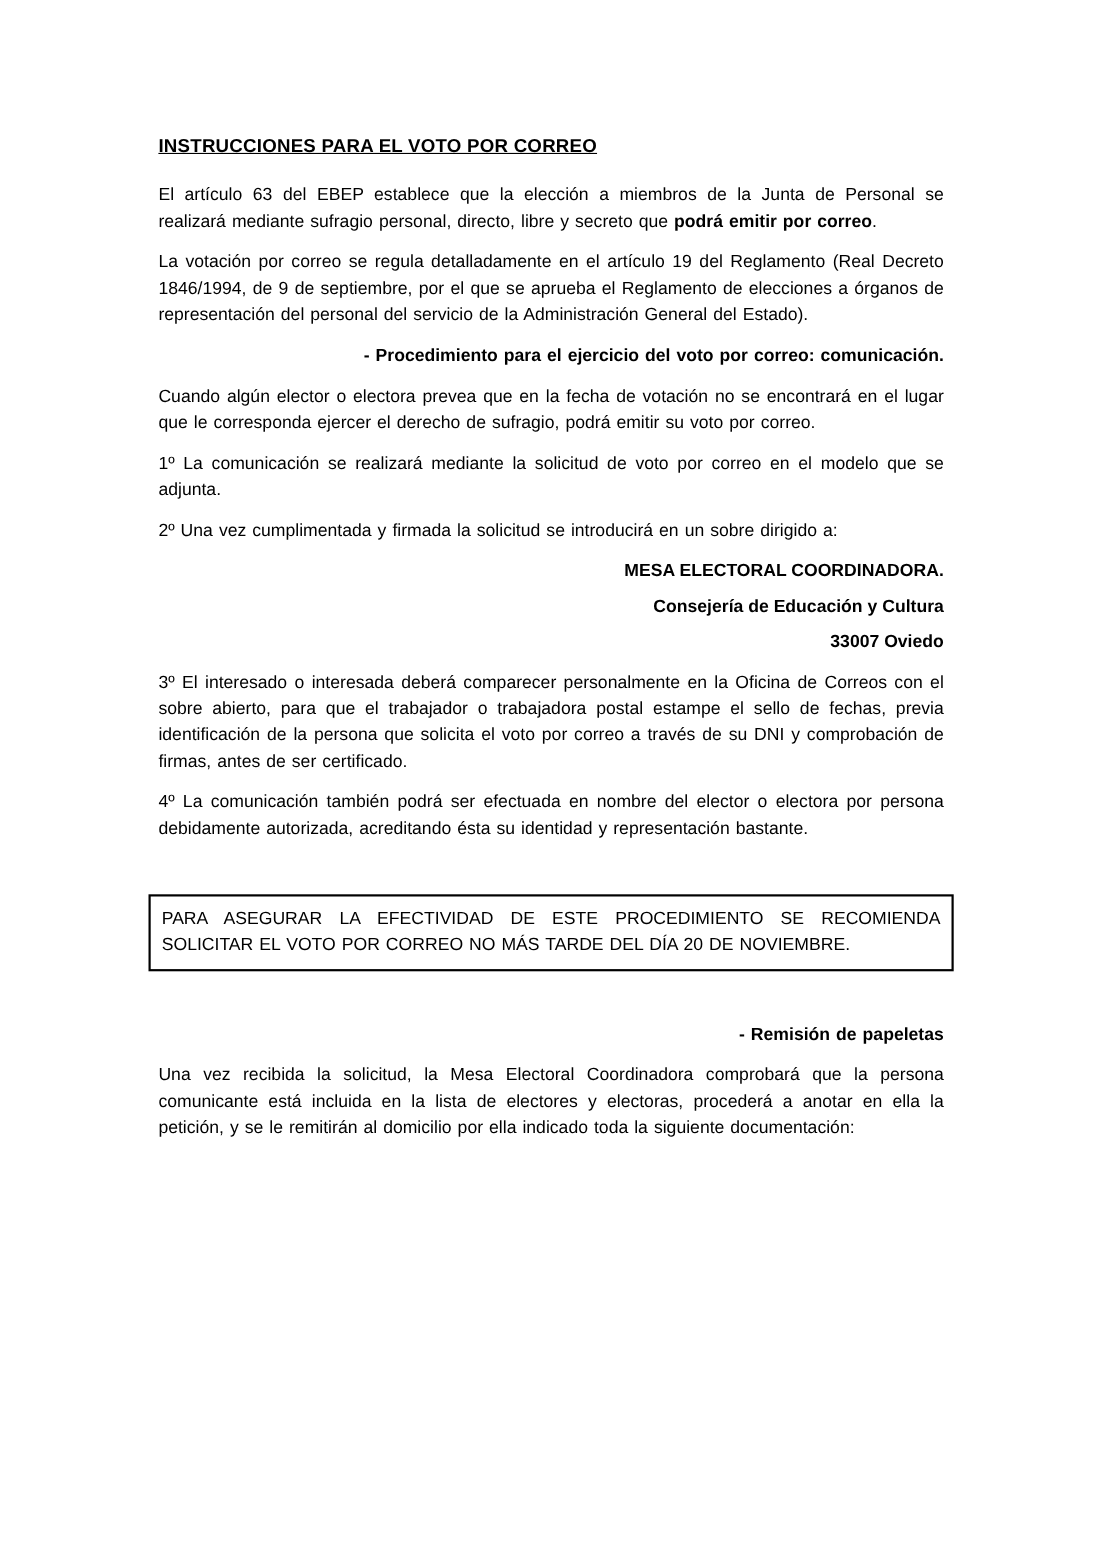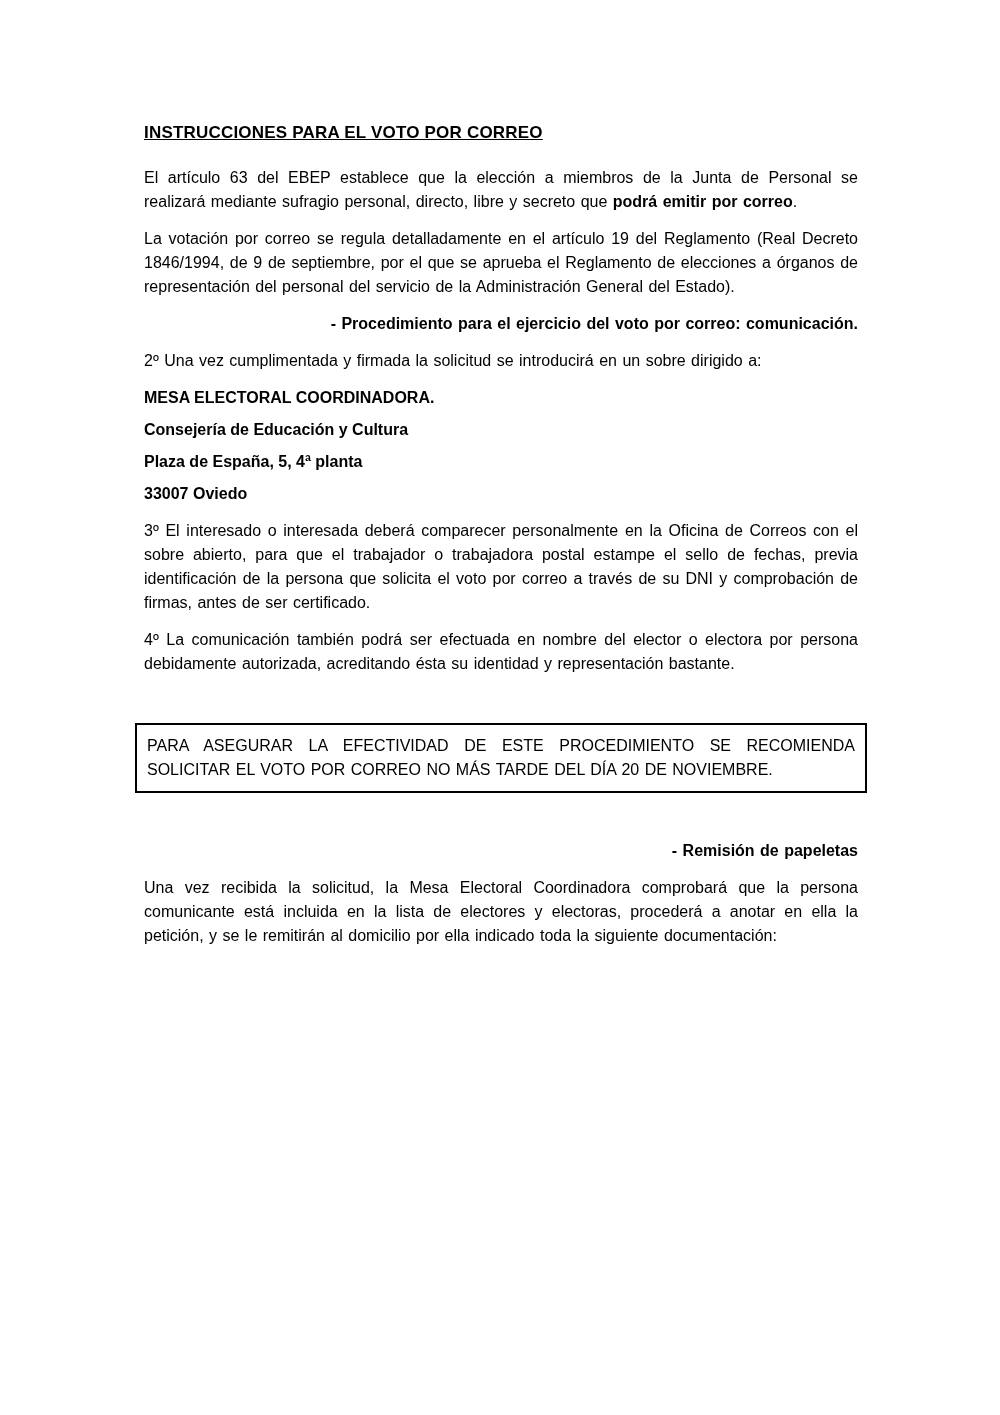--- a/index.html
+++ b/index.html
@@ -40,21 +40,21 @@
     word-spacing: 1px;
   }
   p.heading {
     font-weight: bold;
     text-align: right;
     margin: 4px 0 13px 0;
   }
   p.addr-line {
     font-size: 16px;
     font-weight: bold;
-    text-align: left;
+    text-align: right;
     line-height: 24px;
     margin: 0 0 8px 0;
   }
   .addr-block {
     margin: 2px 0 13px 0;
   }
   .notice-box {
     border: 2px solid #000000;
     margin: 47px -9px 0 -9px;
     padding: 9px 10px;
@@ -73,29 +73,30 @@
   <div class="content">
 
     <h1 class="doc-title">INSTRUCCIONES PARA EL VOTO POR CORREO</h1>
 
     <p class="para"><span>El artículo 63 del EBEP establece que la elección a miembros de la Junta de Personal se realizará mediante sufragio personal, directo, libre y secreto que </span><strong>podrá emitir por correo</strong><span>.</span></p>
 
     <p class="para">La votación por correo se regula detalladamente en el artículo 19 del Reglamento (Real Decreto 1846/1994, de 9 de septiembre, por el que se aprueba el Reglamento de elecciones a órganos de representación del personal del servicio de la Administración General del Estado).</p>
 
     <p class="para heading">- Procedimiento para el ejercicio del voto por correo: comunicación.</p>
 
+    <p class="para">Cuando algún elector o electora prevea que en la fecha de votación no se encontrará en el lugar que le corresponda ejercer el derecho de sufragio, podrá emitir su voto por correo.</p>
 
 
+    <p class="para">1º La comunicación se realizará mediante la solicitud de voto por correo en el modelo que se adjunta.</p>
 
     <p class="para">2º Una vez cumplimentada y firmada la solicitud se introducirá en un sobre dirigido a:</p>
 
     <div class="addr-block">
       <p class="addr-line">MESA ELECTORAL COORDINADORA.</p>
       <p class="addr-line">Consejería de Educación y Cultura</p>
-      <p class="addr-line">Plaza de España, 5, 4ª planta</p>
       <p class="addr-line">33007 Oviedo</p>
     </div>
 
     <p class="para">3º El interesado o interesada deberá comparecer personalmente en la Oficina de Correos con el sobre abierto, para que el trabajador o trabajadora postal estampe el sello de fechas, previa identificación de la persona que solicita el voto por correo a través de su DNI y comprobación de firmas, antes de ser certificado.</p>
 
     <p class="para">4º La comunicación también podrá ser efectuada en nombre del elector o electora por persona debidamente autorizada, acreditando ésta su identidad y representación bastante.</p>
 
 
     <div class="notice-box">
       <p class="para">PARA ASEGURAR LA EFECTIVIDAD DE ESTE PROCEDIMIENTO SE RECOMIENDA SOLICITAR EL VOTO POR CORREO NO MÁS TARDE DEL DÍA 20 DE NOVIEMBRE.</p>

